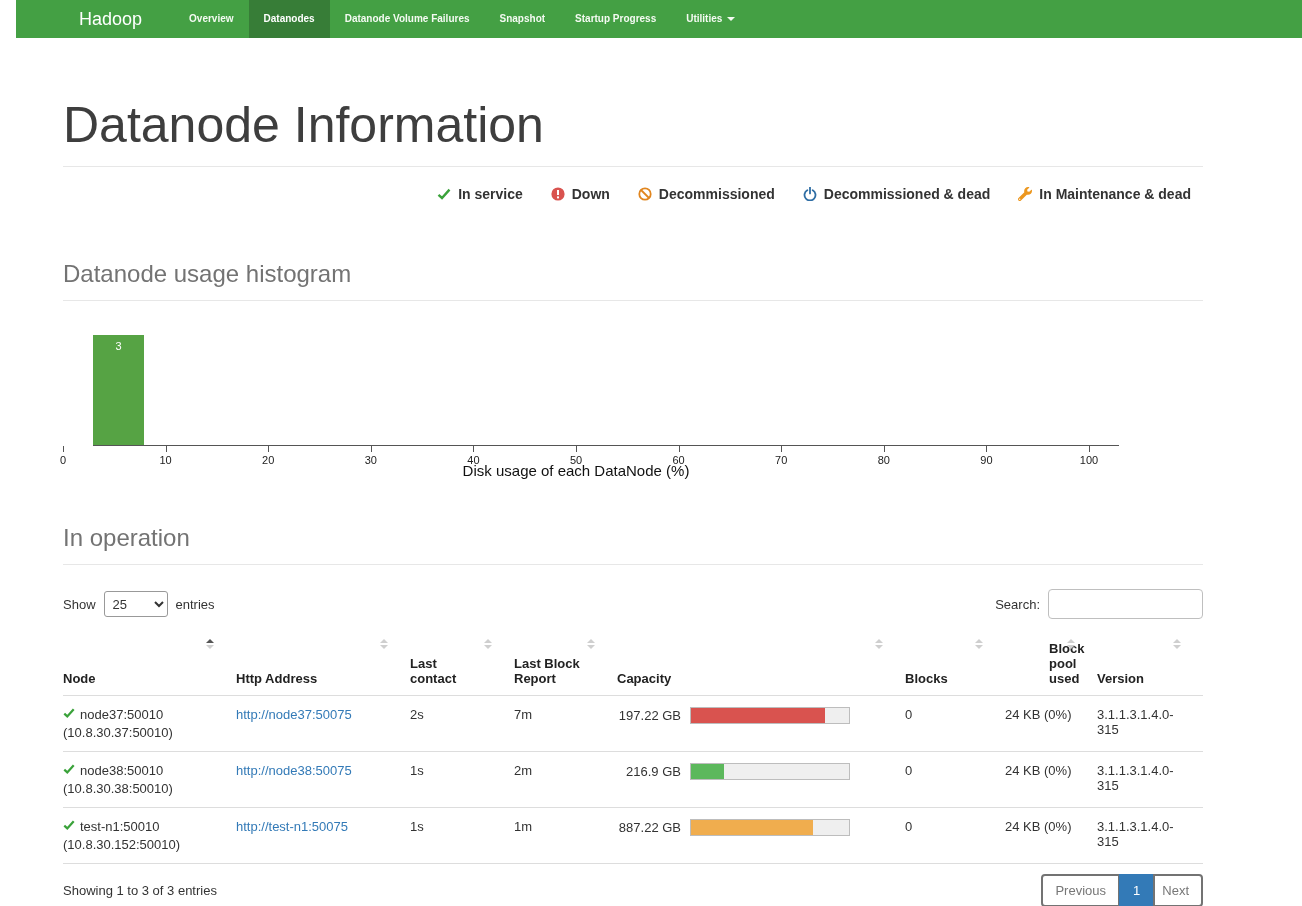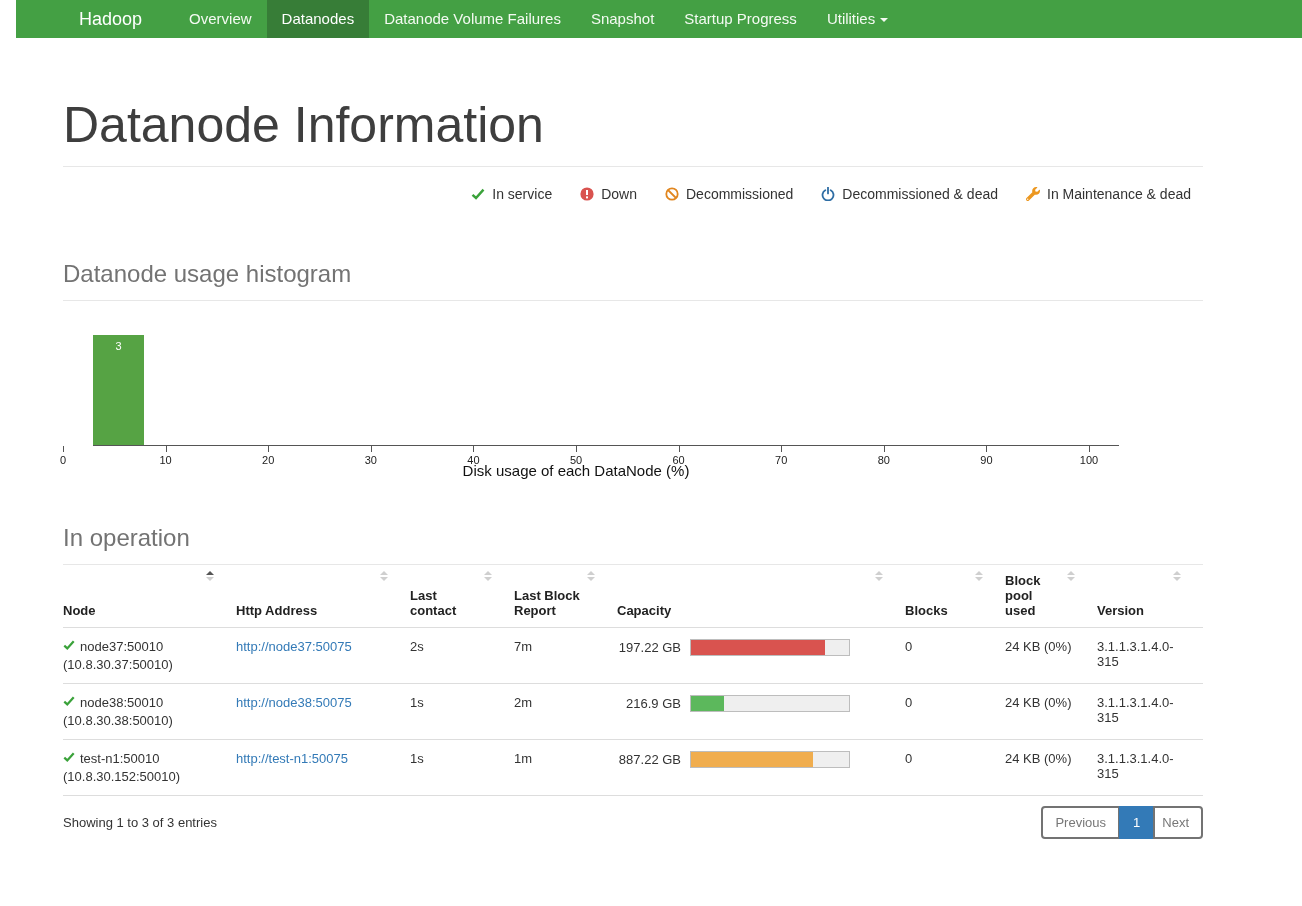--- a/index.html
+++ b/index.html
@@ -6,32 +6,32 @@
   html,body { margin:0; padding:0; background:#fff; }
   body {
     font-family: "Liberation Sans", "DejaVu Sans", sans-serif;
     font-size: 14px; color:#333; width:1302px;
   }
 
   
   .navbar { height:38px; background:#44a044; }
   .navbar-inner { width:1140px; margin:0 0 0 63px; display:flex; align-items:stretch; height:100%; }
   .brand { color:#fff; font-size:18px; line-height:38px; margin-right:32px; text-decoration:none; cursor:pointer; }
-  .nav-item { color:#f4faf2; font-size:15px; line-height:18px; padding:10px 15px; cursor:pointer; white-space:nowrap; }
+  .nav-item { color:#f4faf2; font-size:10px; line-height:18px; padding:10px 15px; cursor:pointer; white-space:nowrap;font-weight:bold; }
   .nav-item.active { color:#fff; }
   .caret { display:inline-block; width:0; height:0; margin-left:5px; vertical-align:middle;
            border-left:4px solid transparent; border-right:4px solid transparent; border-top:4px solid #f4faf2; }
 
   
   .container { width:1140px; margin:0 0 0 63px; }
   h1.page-title { font-size:50px; line-height:42px; font-weight:300; color:#3e3e3e; margin:66px 0 20px; }
   hr.rule { border:0; border-top:1px solid #e7e7e7; margin:0; }
 
   
-  .legend-row { display:flex; justify-content:flex-end; align-items:center; gap:28px; padding:19px 12px 28px 0; font-size:14px; color:#333; }
+  .legend-row { display:flex; justify-content:flex-end; align-items:center; gap:28px; padding:19px 12px 28px 0; font-size:14px; color:#333;font-weight:bold; }
   .legend-item { display:flex; align-items:center; gap:7px; white-space:nowrap; }
   .legend-item svg { display:block; }
 
   
   h2.section-title { font-size:24px; line-height:28px; font-weight:400; color:#737373; margin:30px 0 12px; }
 
   
   .hist-wrap { margin-top:35px; margin-bottom:10px; }
   .hist-chart { position:relative; margin-left:30px; width:1026px; height:110px; border-bottom:1px solid #555; }
   .hist-bar { position:absolute; left:0; bottom:0; height:110px; text-align:center; color:#fff; font-size:11px; padding-top:5px; }
@@ -47,21 +47,21 @@
   input.search-box { width:155px; height:30px; border:1px solid #bfbfbf; border-radius:4px; padding:4px 8px; font-size:13px; outline:none; }
 
   
   table.dn-table { width:1140px; border-collapse:collapse; table-layout:fixed; }
   .dn-table th { position:relative; text-align:left; vertical-align:bottom; font-size:13px; font-weight:bold; color:#222;
                  padding:8px 30px 9px 0; border-bottom:1px solid #ddd; cursor:pointer; }
   .dn-table th.center { text-align:left; }
   .hw { display:inline-block; }
   .hw-narrow  { max-width:58px; }
   .hw-medium  { max-width:78px; }
-  .hw-tiny    { max-width:44px; }
+  .hw-tiny    { max-width:44px;margin-left:44px; }
   .sort { position:absolute; right:22px; top:6px; }
   .sort i { display:block; width:0; height:0; border-left:4px solid transparent; border-right:4px solid transparent; }
   .sort .up   { border-bottom:4px solid #cfcfcf; margin-bottom:2px; }
   .sort .down { border-top:4px solid #cfcfcf; }
   .sort.asc .up { border-bottom-color:#555; }
   .dn-table td { padding:11px 10px 11px 0; border-bottom:1px solid #ddd; font-size:13px; color:#333; vertical-align:top; }
   .node-line1 { display:flex; align-items:flex-start; gap:5px; }
   .node-line2 { margin-top:3px; }
   .check svg { display:block; }
   a.http-link { color:#337ab7; text-decoration:none; cursor:pointer; }
@@ -176,20 +176,33 @@
         <span class="tick-mark" style="left: 90%;"></span>
         <span class="tick-label" style="left: 90%;">90</span>
         <span class="tick-mark" style="left: 100%;"></span>
         <span class="tick-label" style="left: 100%;">100</span>
       </div>
   </div>
 
   <h2 class="section-title">In operation</h2>
   <hr class="rule">
 
+  <div class="table-controls">
+    <div class="show-group">
+      <span>Show</span>
+      <select class="page-size">
+        <option>25</option>
+      </select>
+      <span>entries</span>
+    </div>
+    <div class="search-group">
+      <span>Search:</span>
+      <input class="search-box" type="text" value="" style="">
+    </div>
+  </div>
 
   <table class="dn-table">
     <colgroup>
       <col style="width:173px">
         <col style="width:174px">
         <col style="width:104px">
         <col style="width:103px">
       <col style="width:288px">
         <col style="width:100px">
         <col style="width:92px">

